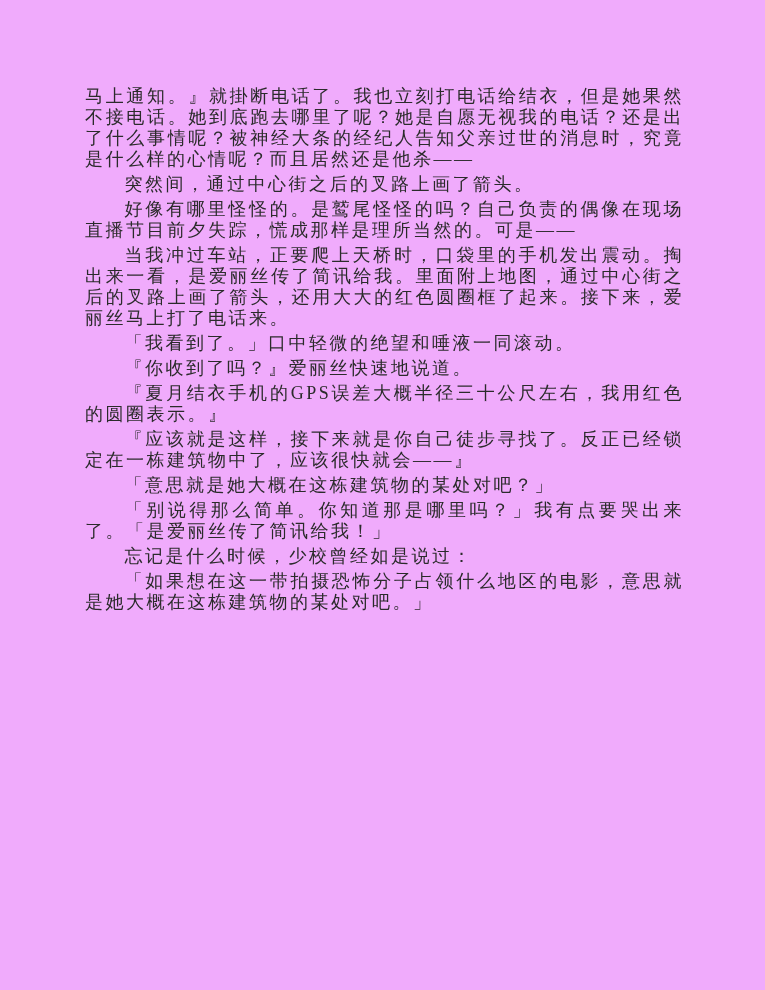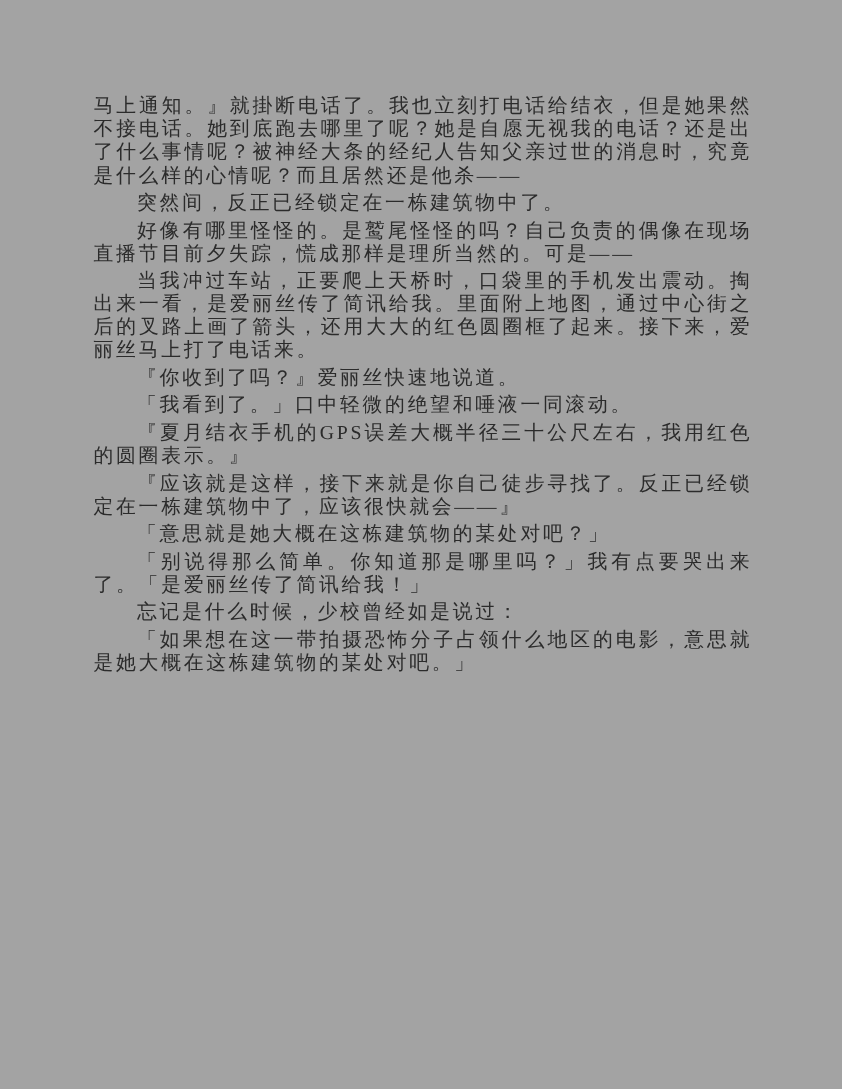--- a/index.html
+++ b/index.html
@@ -4,21 +4,21 @@
 <style>
   html, body {
     margin: 0;
     padding: 0;
     background: #ffffff;
   }
   .page {
     position: relative;
     width: 765px;
     height: 990px;
-    background: #a3a3a3;
+    background: #f0abfc;
     overflow: hidden;
   }
   .text-block {
     position: absolute;
     left: 85px;
     top: 86px;
     width: 599px;
     font-family: "Liberation Serif", "DejaVu Serif", serif;
     font-size: 18px;
     line-height: 21px;
@@ -35,25 +35,25 @@
   }
   .text-block p.section-gap {
   }
 </style>
 </head>
 <body>
 
 <div class="page">
   <div class="text-block">
     <p class="no-indent">马上通知。』就掛断电话了。我也立刻打电话给结衣，但是她果然不接电话。她到底跑去哪里了呢？她是自愿无视我的电话？还是出了什么事情呢？被神经大条的经纪人告知父亲过世的消息时，究竟是什么样的心情呢？而且居然还是他杀——</p>
-    <p>突然间，反正已经锁定在一栋建筑物中了。</p>
+    <p>突然间，通过中心街之后的叉路上画了箭头。</p>
     <p>好像有哪里怪怪的。是鹫尾怪怪的吗？自己负责的偶像在现场直播节目前夕失踪，慌成那样是理所当然的。可是——</p>
     <p>当我冲过车站，正要爬上天桥时，口袋里的手机发出震动。掏出来一看，是爱丽丝传了简讯给我。里面附上地图，通过中心街之后的叉路上画了箭头，还用大大的红色圆圈框了起来。接下来，爱丽丝马上打了电话来。</p>
+    <p>「我看到了。」口中轻微的绝望和唾液一同滚动。</p>
     <p>『你收到了吗？』爱丽丝快速地说道。</p>
-    <p>「我看到了。」口中轻微的绝望和唾液一同滚动。</p>
     <p>『夏月结衣手机的GPS误差大概半径三十公尺左右，我用红色的圆圈表示。』</p>
     <p>『应该就是这样，接下来就是你自己徒步寻找了。反正已经锁定在一栋建筑物中了，应该很快就会——』</p>
     <p>「意思就是她大概在这栋建筑物的某处对吧？」</p>
     <p>「别说得那么简单。你知道那是哪里吗？」我有点要哭出来了。「是爱丽丝传了简讯给我！」</p>
     <p class="section-gap">忘记是什么时候，少校曾经如是说过：</p>
     <p>「如果想在这一带拍摄恐怖分子占领什么地区的电影，意思就是她大概在这栋建筑物的某处对吧。」</p>
   </div>
 </div>
 
 </body></html>

